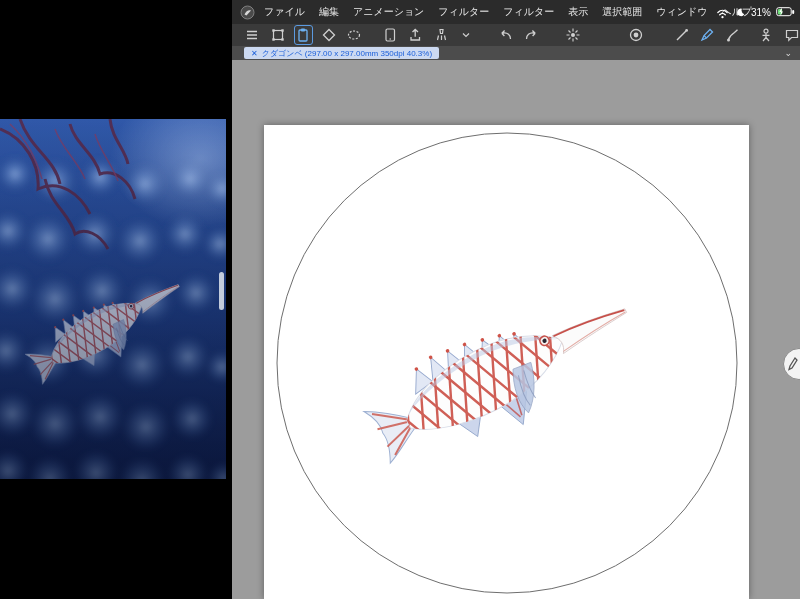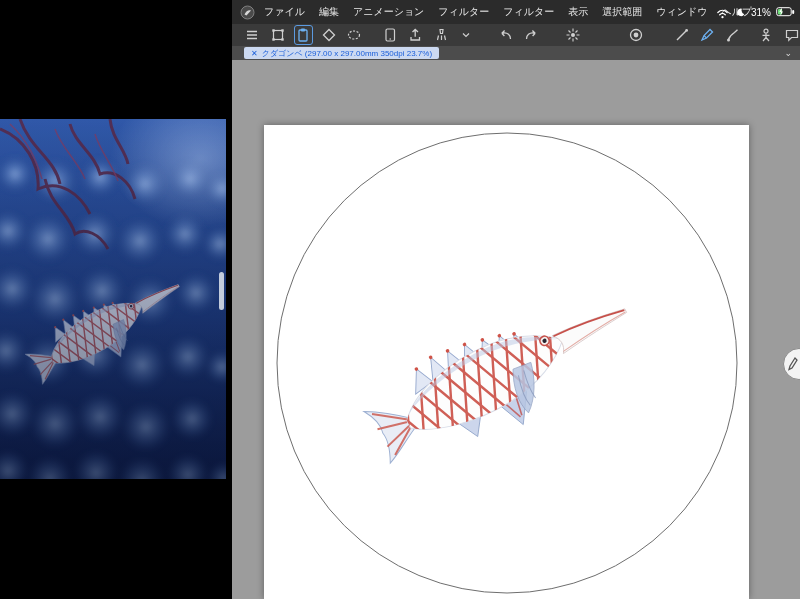--- a/index.html
+++ b/index.html
@@ -323,21 +323,21 @@
       <span class="tool">
         <svg width="16" height="16" viewBox="0 0 16 16">
             <path d="M2.5,3.5 H13.5 V10.5 H7.5 L4.8,13.2 V10.5 H2.5 Z" fill="none" stroke="currentColor" stroke-width="1.2"></path>
           </svg>
       </span>
     </div>
 
     <div class="tab-bar">
       <span class="tab">
         <span class="close">✕</span>
-        <span>クダゴンベ (297.00 x 297.00mm 350dpi 23.7%)</span>
+        <span>クダゴンベ (297.00 x 297.00mm 350dpi 40.3%)</span>
       </span>
       <span class="tab-chevron">⌄</span>
     </div>
 
     <div class="canvas-area">
       <div class="page">
         <svg width="485" height="474" viewBox="0 0 485 474">
           <circle cx="243" cy="238" r="230" fill="none" stroke="#6e6e6e" stroke-width="1"></circle>
           <g>
             <use href="#fishDef" transform="translate(110,315) rotate(-27)"></use>

